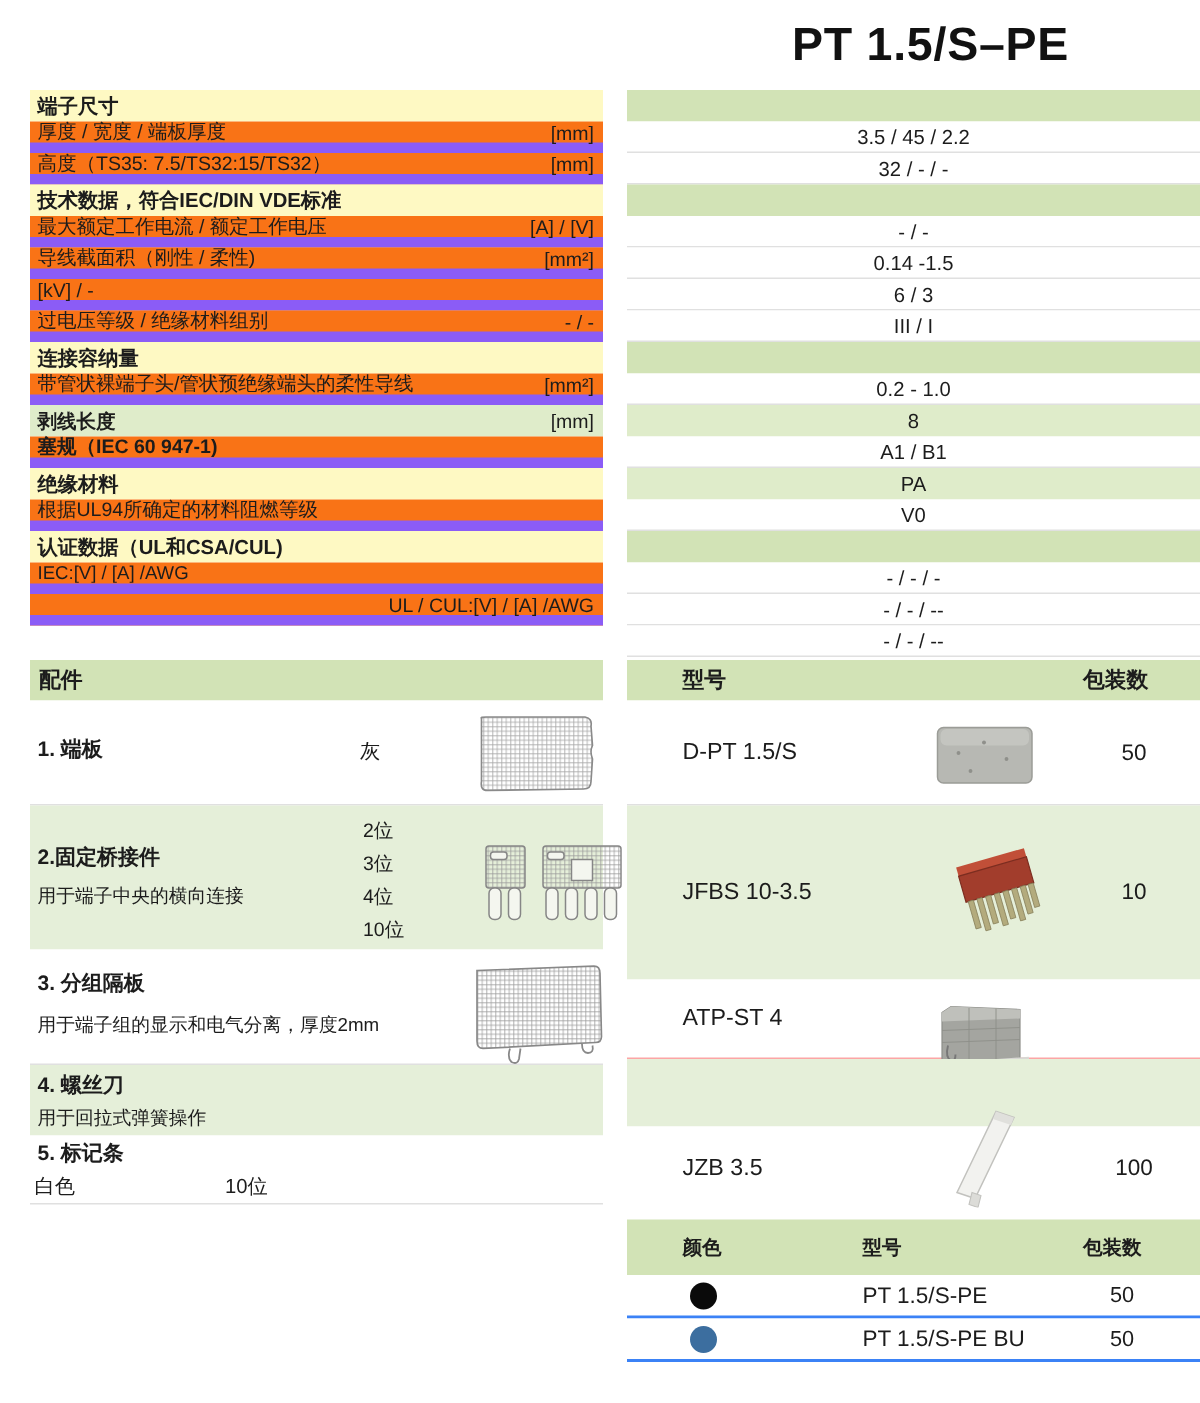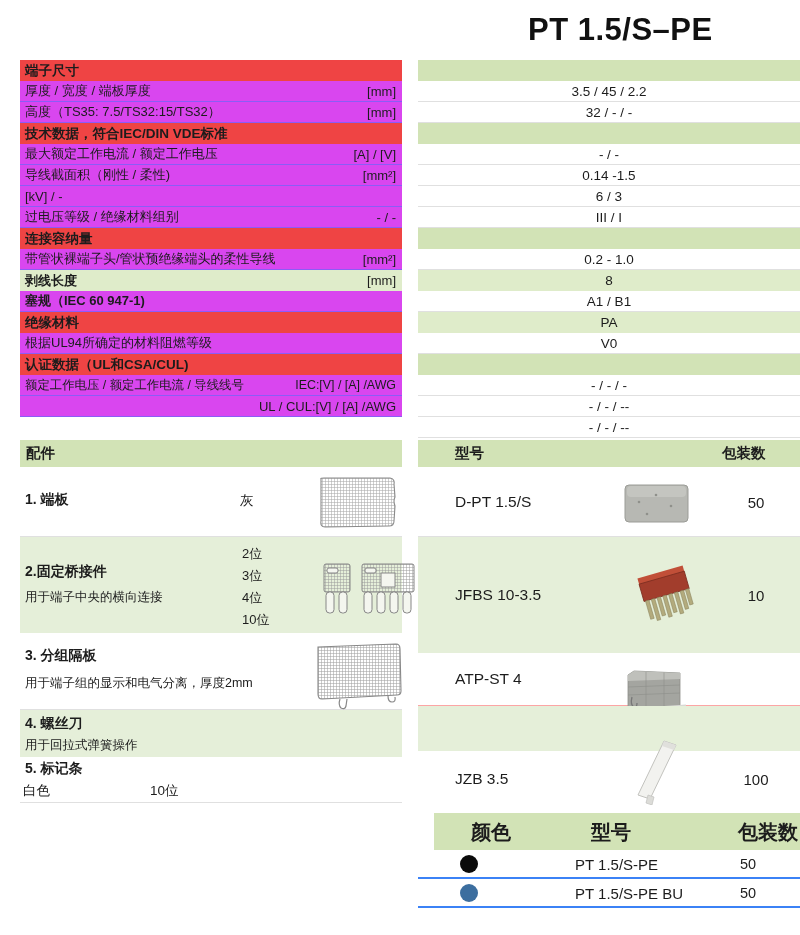--- a/index.html
+++ b/index.html
@@ -13,25 +13,25 @@
     position:absolute;left:528px;top:12px;font-size:31px;font-weight:700;
     letter-spacing:.5px;color:#111;
   }
   
   .spec-col{position:absolute;top:60px;width:382px;}
   .spec-left{left:20px;}
   .spec-right{left:418px;}
   .srow{
     height:21px;box-sizing:border-box;display:flex;justify-content:space-between;
     align-items:center;padding:0 6px 0 5px;font-size:13px;
-    border-bottom:1px solid #8b5cf6;background:#d946ef;
+    border-bottom:7px solid #8b5cf6;background:#f97316;
   }
   .srow .lbl{white-space:nowrap;}
   .srow .unit{white-space:nowrap;}
-  .srow.hdr{background:#ef4444;font-weight:700;font-size:13.5px;border-bottom:none;}
+  .srow.hdr{background:#fef9c3;font-weight:700;font-size:13.5px;border-bottom:none;}
   .srow.tint{background:#dfecca;border-bottom:none;}
   .srow.boldlbl .lbl{font-weight:700;}
   .srow.small{font-size:12.4px;}
   .vrow{
     height:21px;box-sizing:border-box;display:flex;justify-content:center;
     align-items:center;font-size:13.5px;border-bottom:1px solid #e0e0e0;background:#fff;
   }
   .vrow.hdr{background:#d2e3b6;border-bottom:none;}
   .vrow.tint{background:#dfecca;border-bottom:none;}
   
@@ -50,21 +50,21 @@
   .acc-item .num{position:absolute;left:5px;font-size:14px;font-weight:700;white-space:nowrap;}
   .acc-item .desc{position:absolute;left:5px;font-size:12.5px;white-space:nowrap;}
   .acc-item .variant{position:absolute;font-size:13.5px;}
   .acc-item .opts{position:absolute;left:222px;top:6px;font-size:13px;line-height:22px;text-align:left;}
   .acc-item svg{position:absolute;}
   .acc-vrow .model{position:absolute;left:37px;font-size:15.5px;white-space:nowrap;top:50%;transform:translateY(-50%);}
   .acc-vrow .qty{position:absolute;left:315px;width:46px;text-align:center;font-size:15px;top:50%;transform:translateY(-50%);}
   .acc-vrow svg{position:absolute;}
   
   .ct{position:absolute;left:418px;top:813px;width:382px;}
-  .ct-hdr{height:37px;background:#d2e3b6;position:relative;font-weight:700;font-size:20px;margin-left:16px;}
+  .ct-hdr{height:37px;background:#d2e3b6;position:relative;font-weight:700;font-size:13px;}
   .ct-hdr span{position:absolute;top:50%;transform:translateY(-50%);}
   .ct-c1{left:37px;} .ct-c2{left:157px;} .ct-c3{left:304px;}
   .ct-row{height:27px;position:relative;background:#fff;border-bottom:2px solid #3b82f6;}
   .ct-row .dot{
     position:absolute;left:42px;top:50%;transform:translateY(-50%);
     width:18px;height:18px;border-radius:50%;
   }
   .ct-row .ct-model{position:absolute;left:157px;top:50%;transform:translateY(-50%);font-size:15px;white-space:nowrap;}
   .ct-row .ct-qty{position:absolute;left:310px;width:40px;text-align:center;top:50%;transform:translateY(-50%);font-size:14.5px;}
 </style>
@@ -120,21 +120,20 @@
   <div class="srow hdr">
       <span class="lbl">绝缘材料</span>
     </div>
   <div class="srow">
       <span class="lbl">根据UL94所确定的材料阻燃等级</span>
     </div>
   <div class="srow hdr">
       <span class="lbl">认证数据（UL和CSA/CUL)</span>
     </div>
   <div class="srow small">
-      <span class="lbl">额定工作电压 / 额定工作电流 / 导线线号</span>
       <span class="unit">IEC:[V] / [A] /AWG</span>
     </div>
   <div class="srow">
       <span class="lbl"></span>
       <span class="unit">UL  / CUL:[V] / [A] /AWG</span>
     </div>
 </div>
 
 <div class="spec-col spec-right">
   <div class="vrow hdr"></div>

